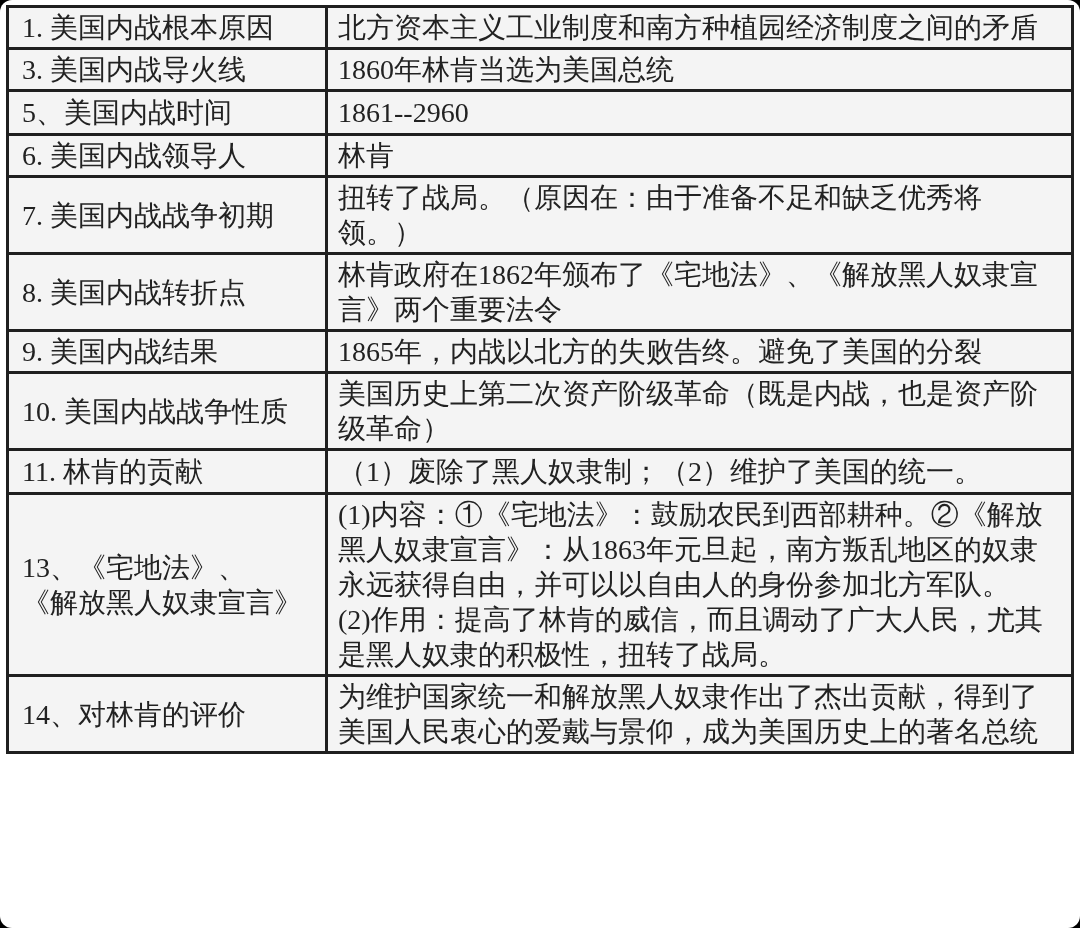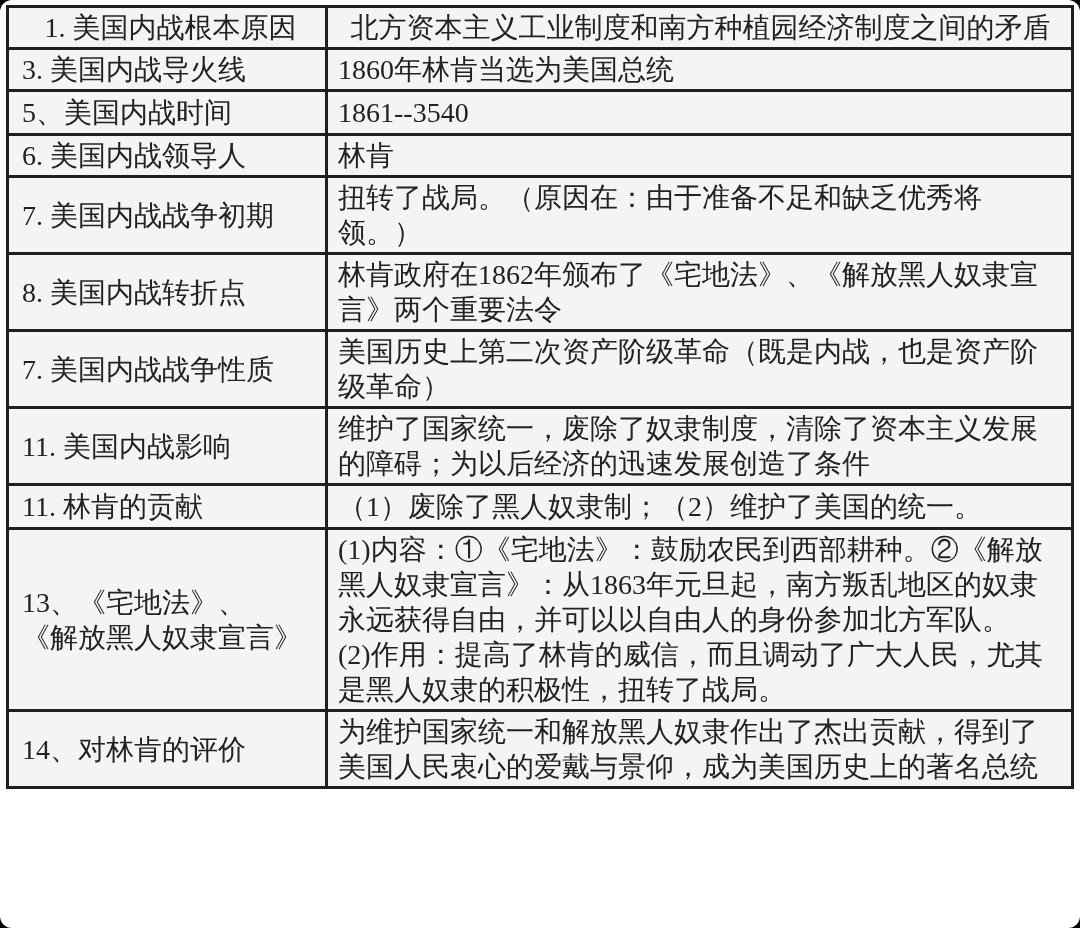--- a/index.html
+++ b/index.html
@@ -40,51 +40,51 @@
     padding: 2px 8px 2px 10px;
     margin-left: 16px;
   }
 </style>
 </head>
 <body>
 
 <div class="page">
   <table class="notes">
     <tbody>
-      <tr style="height:38px;text-align:center;">
+      <tr style="height:38px;">
         <td class="label-cell">1. 美国内战根本原因</td>
         <td class="content-cell">北方资本主义工业制度和南方种植园经济制度之间的矛盾</td>
       </tr>
       <tr style="height:40px;">
         <td class="label-cell">3. 美国内战导火线</td>
         <td class="content-cell">1860年林肯当选为美国总统</td>
       </tr>
       <tr style="height:44px;">
         <td class="label-cell">5、美国内战时间</td>
-        <td class="content-cell">1861--3540</td>
+        <td class="content-cell">1861--2960</td>
       </tr>
       <tr style="height:42px;">
         <td class="label-cell">6. 美国内战领导人</td>
         <td class="content-cell">林肯</td>
       </tr>
       <tr style="height:44px;">
         <td class="label-cell">7. 美国内战战争初期</td>
         <td class="content-cell">扭转了战局。（原因在：由于准备不足和缺乏优秀将领。）</td>
       </tr>
       <tr style="height:74px;">
         <td class="label-cell">8. 美国内战转折点</td>
         <td class="content-cell">林肯政府在1862年颁布了《宅地法》、《解放黑人奴隶宣言》两个重要法令</td>
       </tr>
+      <tr style="height:41px;">
+        <td class="label-cell">9. 美国内战结果</td>
+        <td class="content-cell">1865年，内战以北方的失败告终。避免了美国的分裂</td>
+      </tr>
       <tr style="height:70px;">
-        <td class="label-cell">7. 美国内战战争性质</td>
+        <td class="label-cell">10. 美国内战战争性质</td>
         <td class="content-cell">美国历史上第二次资产阶级革命（既是内战，也是资产阶级革命）</td>
-      </tr>
-      <tr style="height:76px;">
-        <td class="label-cell">11. 美国内战影响</td>
-        <td class="content-cell">维护了国家统一，废除了奴隶制度，清除了资本主义发展的障碍；为以后经济的迅速发展创造了条件</td>
       </tr>
       <tr style="height:44px;">
         <td class="label-cell">11. 林肯的贡献</td>
         <td class="content-cell">（1）废除了黑人奴隶制；（2）维护了美国的统一。</td>
       </tr>
       <tr style="height:172px;">
         <td class="label-cell">13、《宅地法》、
 《解放黑人奴隶宣言》</td>
         <td class="content-cell">(1)内容：①《宅地法》：鼓励农民到西部耕种。②《解放黑人奴隶宣言》：从1863年元旦起，南方叛乱地区的奴隶永远获得自由，并可以以自由人的身份参加北方军队。
 (2)作用：提高了林肯的威信，而且调动了广大人民，尤其是黑人奴隶的积极性，扭转了战局。</td>

